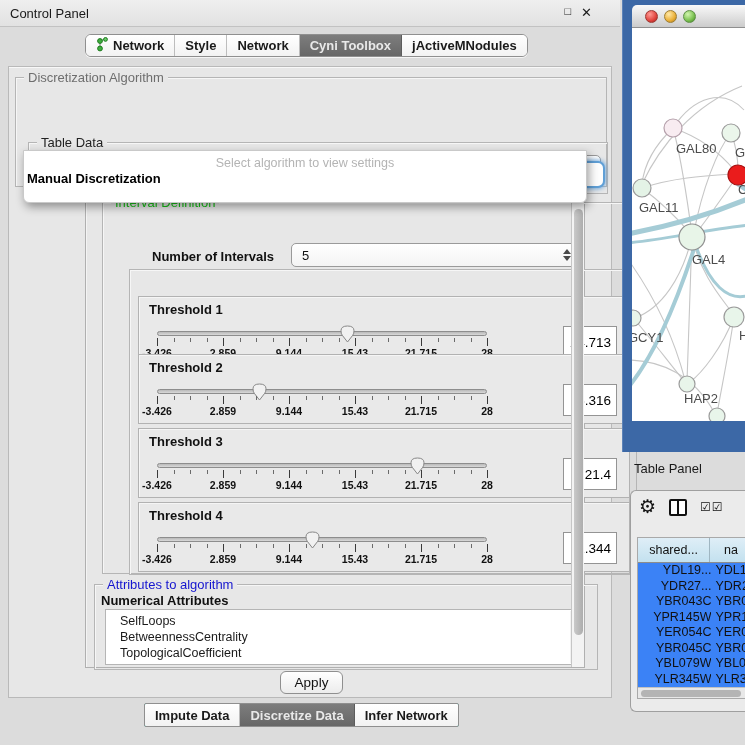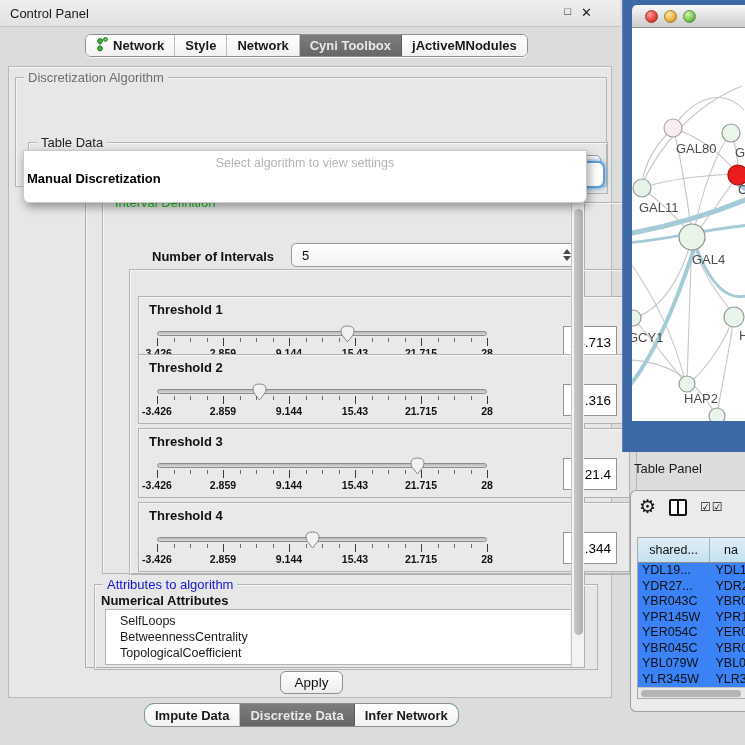--- a/index.html
+++ b/index.html
@@ -68,21 +68,21 @@
   .attr-group { left:8px; top:392px; width:504px; height:86px; }
   .attr-label { color:#1515cf; }
   .numattr-label { position:absolute; left:6px; top:8px; font-size:13px; font-weight:700; color:#111; }
   .attr-list { position:absolute; left:10px; top:24px; width:478px; height:56px; background:#fff; border:1px solid #b5b5b5; overflow:hidden; padding:3px 0 0 14px; }
   .list-item { font-size:12.5px; color:#1a1a1a; line-height:16px; }
   .attr-list .vtrack { position:absolute; right:1px; top:1px; width:11px; height:calc(100% - 2px); background:#f2f2f2; }
   .attr-list .vthumb { position:absolute; right:2px; top:3px; width:8px; height:46px; border-radius:4px; background:#b6b6b6; }
 
   .apply-btn { position:absolute; left:271px; top:604px; width:63px; height:23px; background:linear-gradient(#ffffff,#ececec); border:1px solid #8f8f8f; border-radius:6px; font-size:13.5px; color:#111; text-align:center; line-height:21px; }
 
-  .bottom-tabbar { position:absolute; left:144px; top:703px; height:24px; display:flex; border:1px solid #8f8f8f; border-radius:10px; overflow:hidden; background:#14b8a6; }
+  .bottom-tabbar { position:absolute; left:144px; top:703px; height:24px; display:flex; border:1px solid #8f8f8f; border-radius:2px; overflow:hidden; background:#14b8a6; }
 
   
   .netwindow { position:absolute; left:622px; top:0; width:123px; height:452px; background:#3c68a6; box-shadow:inset 1px 0 0 #5d83b8; }
   .net-titlebar { position:absolute; left:10px; top:5px; width:113px; height:23px; background:linear-gradient(#f9f9f9,#cccccc); border-bottom:1px solid #8f8f8f; border-radius:5px 0 0 0; }
   .light { position:absolute; top:4.5px; width:13px; height:13px; border-radius:50%; }
   .lr { left:13px; background:radial-gradient(circle at 35% 30%, #ff9a94, #e0443e 60%, #9c1f1a); border:1px solid #9c3732; }
   .ly { left:32px; background:radial-gradient(circle at 35% 30%, #ffe9a8, #eaaf37 60%, #a8761a); border:1px solid #9d7e33; }
   .lg { left:51px; background:radial-gradient(circle at 35% 30%, #d2f5b0, #79c04f 60%, #3f7a22; ); border:1px solid #5d8f46; background:radial-gradient(circle at 35% 30%, #d2f5b0, #79c04f 60%, #3f7a22); }
   .canvas { position:absolute; left:10px; top:28px; width:113px; height:393px; background:#fff; overflow:hidden; }
   .canvas svg text { font-family:"Liberation Sans","DejaVu Sans",sans-serif; font-size:13px; fill:#4c4c4c; }
@@ -94,21 +94,21 @@
   .split-icon { width:18px; height:17px; border:2px solid #111; border-radius:2px; position:relative; background:#fff; }
   .split-icon::after { content:""; position:absolute; left:50%; top:0; width:2px; height:100%; background:#111; transform:translateX(-1px); }
   .cb-glyphs { font-size:12px; color:#111; letter-spacing:1px; }
   .tgrid { position:absolute; left:6px; top:46px; width:109px; height:162px; background:#3b82f6; border:1px solid #a9a9a9; border-right:none; overflow:hidden; }
   .thead { display:flex; height:25px; border-bottom:1px solid #8c8c8c; }
   .thcell { background:linear-gradient(#dfeef7,#c3e1ef); border-right:1px solid #9fb6c2; font-size:12.5px; color:#111; display:flex; align-items:center; justify-content:center; white-space:nowrap; overflow:hidden; }
   .thc0 { width:86px; } .thc1 { width:40px; justify-content:flex-start; padding-left:14px; }
   .tbody-rows { position:absolute; left:0; top:25px; right:0; bottom:11px; overflow:hidden; }
   .trow { display:flex; height:15.5px; }
   .tcell { font-size:12.5px; color:#111; white-space:nowrap; overflow:hidden; }
-  .tcell.c0 { width:86px; padding-left:4px; } .tcell.c1 { width:40px; padding-left:4px; }
+  .tcell.c0 { width:86px; padding-left:4px;text-align:right; } .tcell.c1 { width:40px; padding-left:4px; }
   .hscroll { position:absolute; left:0; bottom:0; width:100%; height:11px; background:#e8e8e8; border-top:1px solid #c2c2c2; }
   .hscroll .thumb-h { position:absolute; left:3px; top:1.5px; width:100px; height:7px; border-radius:4px; background:#b4b4b4; }
 
   .net-icon { display:inline-block; }
 </style>
 </head>
 <body>
 
 <div id="stage">
 

